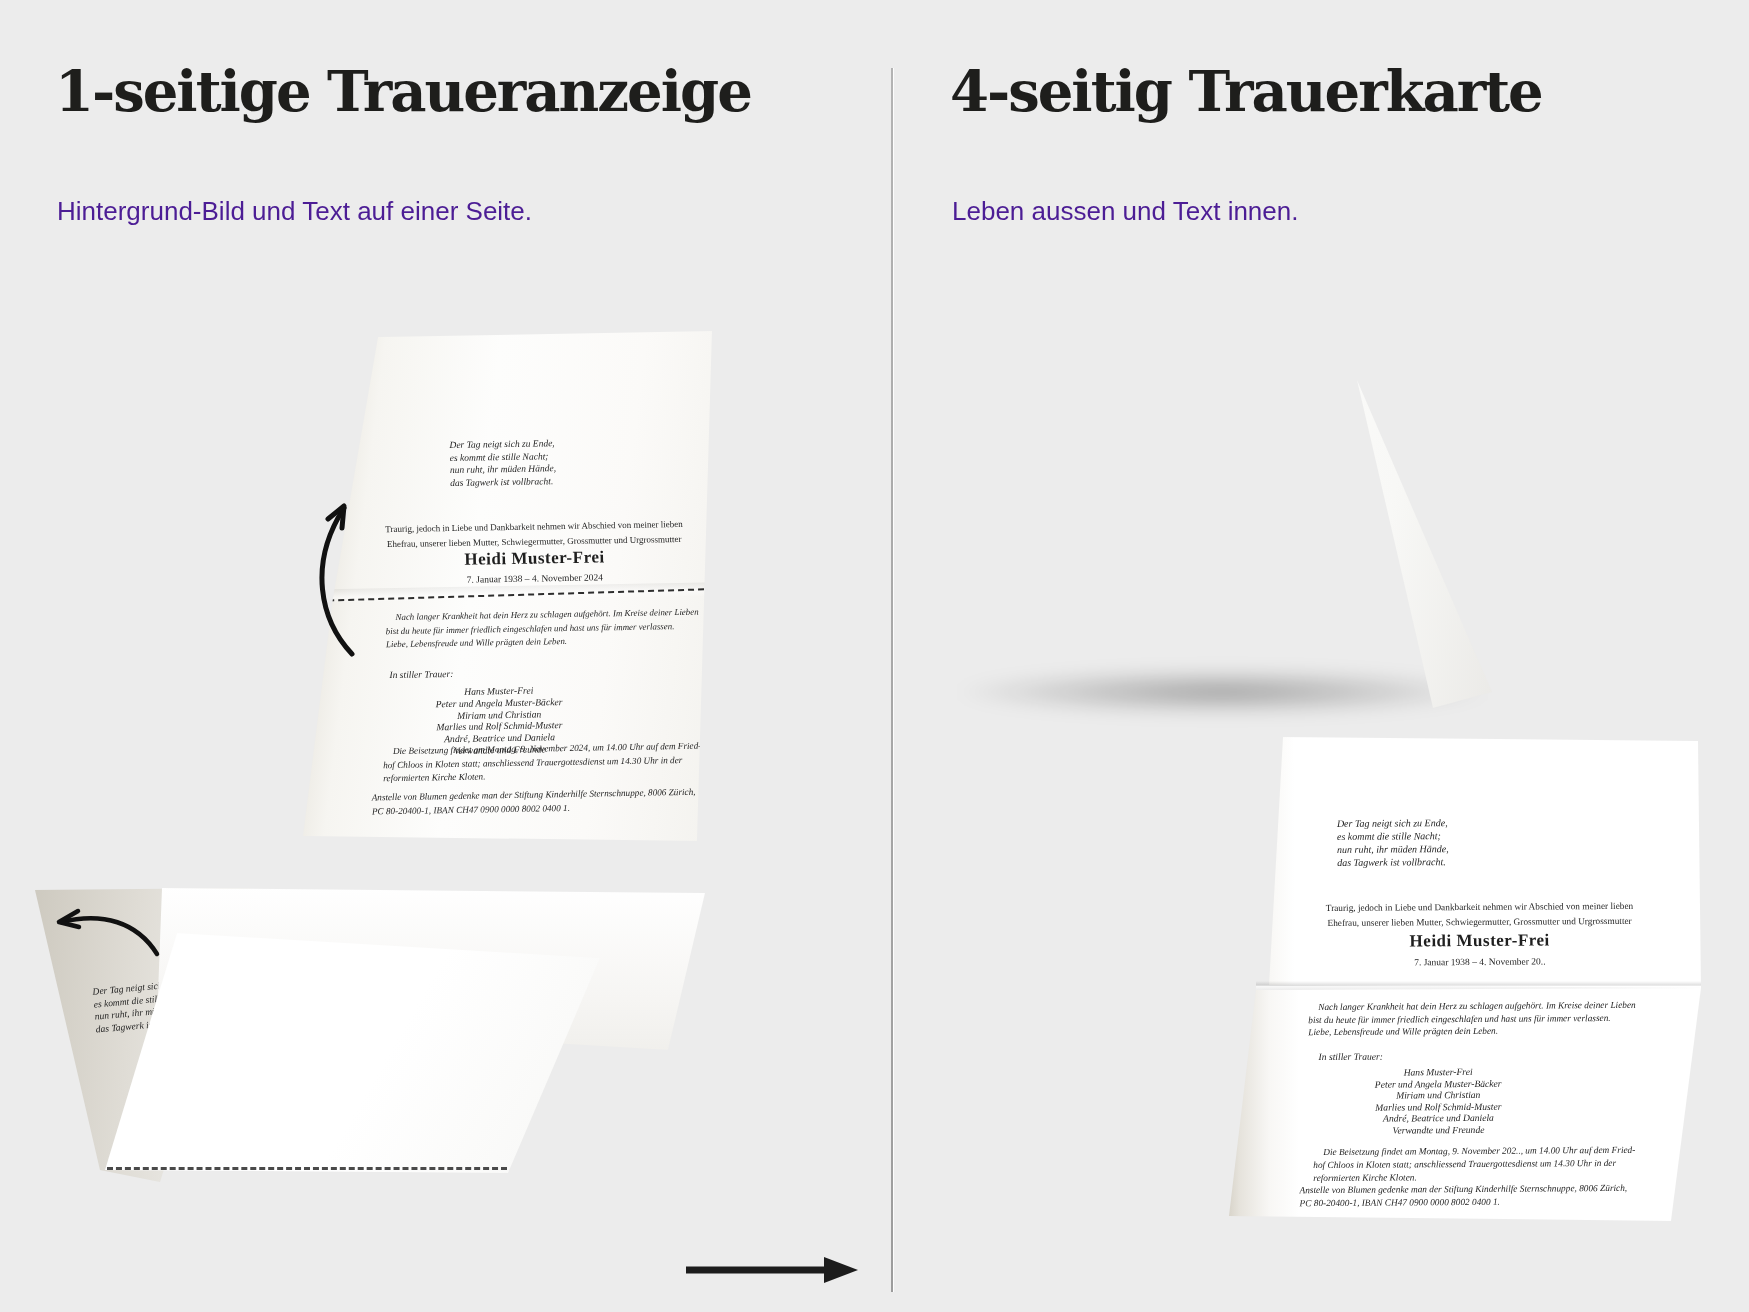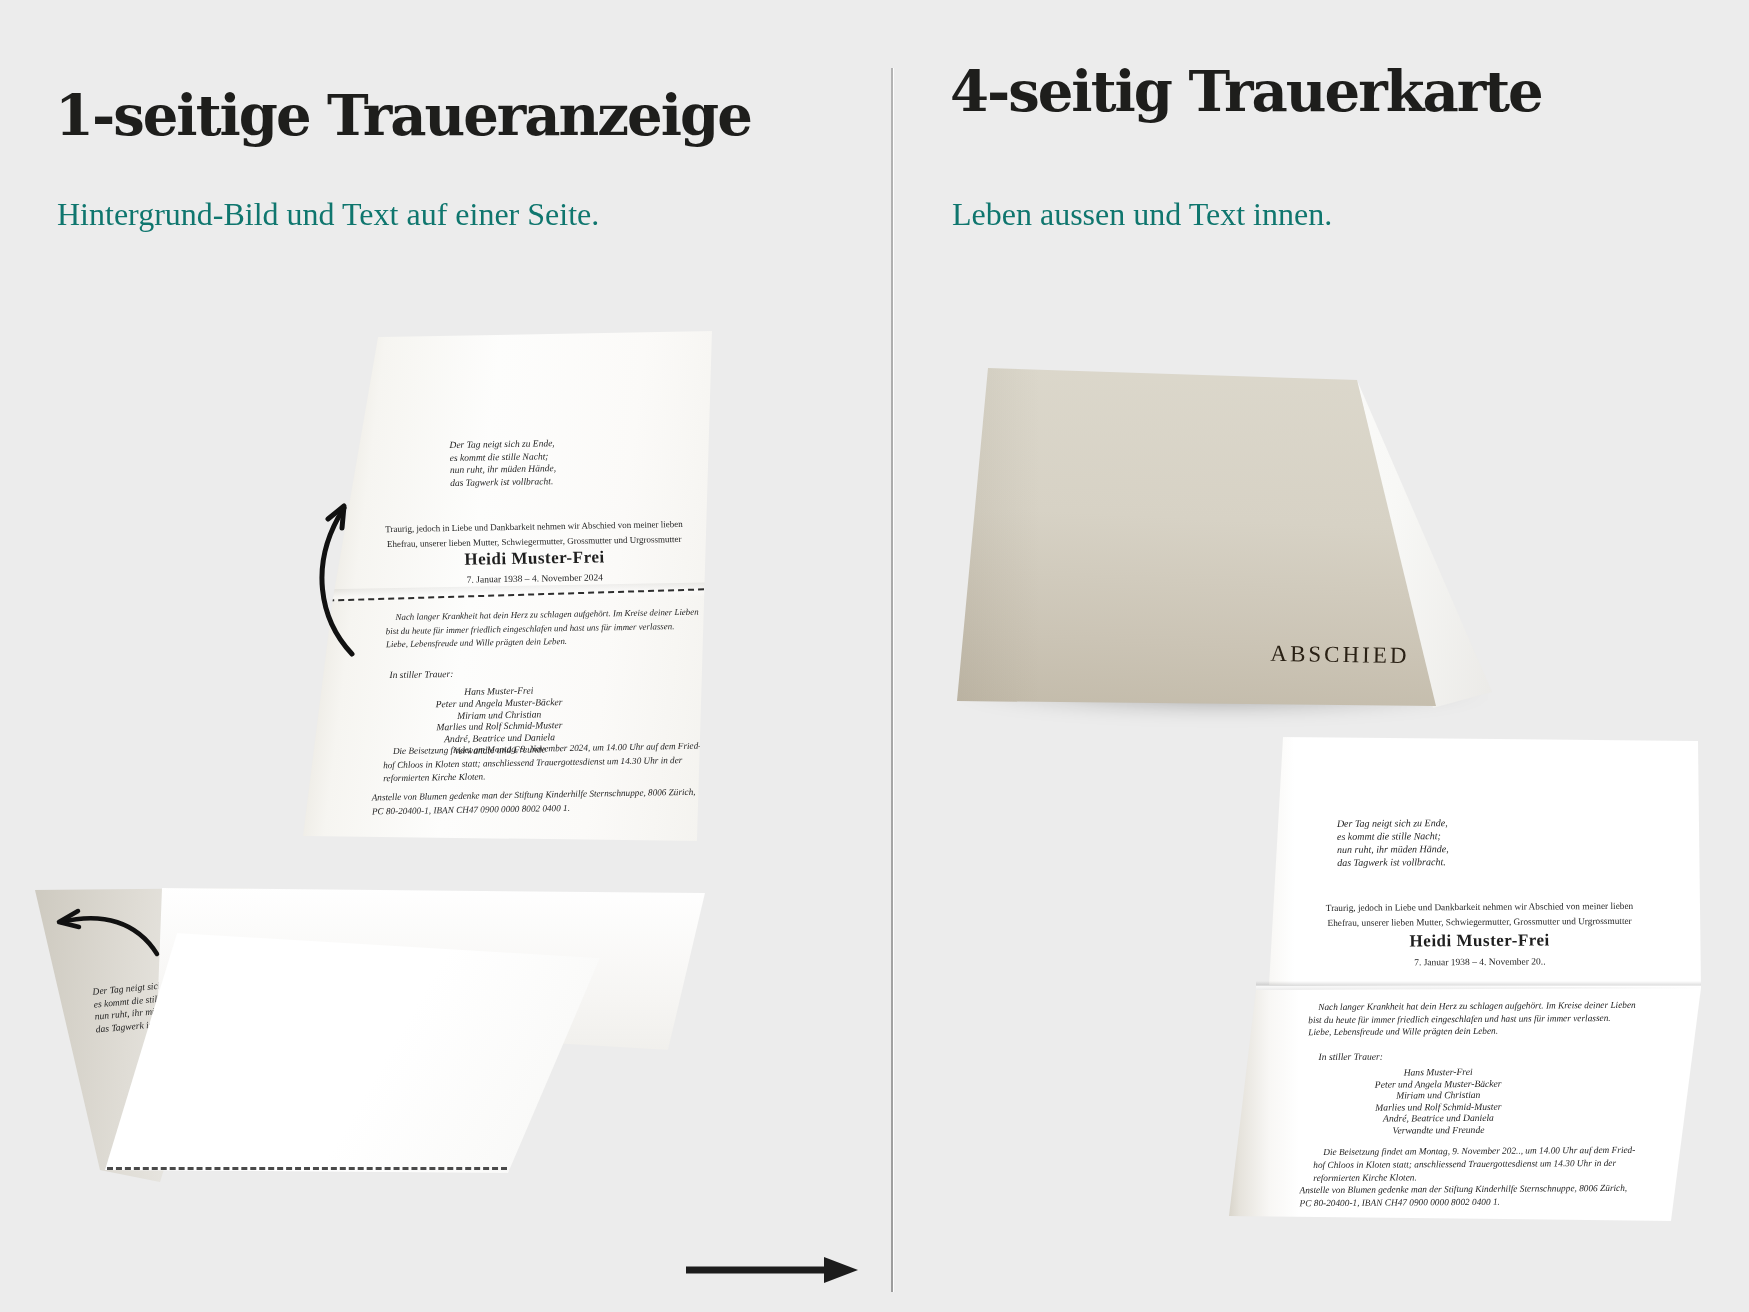--- a/index.html
+++ b/index.html
@@ -3,21 +3,21 @@
 <meta charset="utf-8">
 <style>
   html,body{margin:0;padding:0;}
   .canvas{position:relative;width:1749px;height:1312px;background:#ececec;overflow:hidden;
           font-family:"Liberation Sans",sans-serif;-webkit-font-smoothing:antialiased;}
   .abs{position:absolute;}
 
   
   .big-title{font-family:"DejaVu Serif",serif;font-weight:bold;font-size:56px;
              letter-spacing:-2px;color:#1e1e1c;white-space:nowrap;}
-  .subtitle{font-family:Liberation Serif, serif;font-size:32px;color:#0f766e;white-space:nowrap;}
+  .subtitle{font-family:Liberation Sans, sans-serif;font-size:26px;color:#4c1d95;white-space:nowrap;}
   .divider{left:891px;top:68px;width:2px;height:1224px;
            background:linear-gradient(180deg,#b3b3b3,#9c9c9c);box-shadow:1px 0 0 #fdfdfd;}
 
   
   .serif{font-family:"Liberation Serif",serif;color:#1f1f1f;}
   .pre{white-space:pre-line;}
 
   
   .card-main{left:300px;top:328px;width:418px;height:520px;
     clip-path:polygon(78px 9px,412px 3px,397px 513px,3px 508px,33px 270px);
@@ -96,21 +96,21 @@
 
   svg{display:block;}
 </style>
 </head>
 <body>
 
 <div class="canvas">
 
   <div class="abs divider"></div>
 
-  <div class="abs big-title" style="left:55px;top:58px;margin-top:24px;">1-seitige Traueranzeige</div>
+  <div class="abs big-title" style="left:55px;top:58px;">1-seitige Traueranzeige</div>
   <div class="abs subtitle" style="left:57px;top:196px;">Hintergrund-Bild und Text auf einer Seite.</div>
 
   <div class="abs card-main">
     <div class="card-main-text serif">
       <div class="abs cm-foldshade"></div>
       <div class="abs cm-poem pre">Der Tag neigt sich zu Ende,
 es kommt die stille Nacht;
 nun ruht, ihr müden Hände,
 das Tagwerk ist vollbracht.</div>
       <div class="abs cm-intro pre">Traurig, jedoch in Liebe und Dankbarkeit nehmen wir Abschied von meiner lieben
@@ -159,23 +159,20 @@
   <svg class="abs" style="left:678px;top:1252px;" width="190" height="36" viewBox="0 0 190 36">
     <path d="M8 18 H150" stroke="#1c1c1c" stroke-width="7"></path>
     <path d="M146 5 L180 18 L146 31 Z" fill="#1c1c1c"></path>
   </svg>
 
   <div class="abs big-title" style="left:950px;top:58px;text-align:right;">4-seitig Trauerkarte</div>
   <div class="abs subtitle" style="left:952px;top:196px;">Leben aussen und Text innen.</div>
 
   <div class="abs tent-shadow"></div>
   <div class="abs tent-back"></div>
-  <div class="abs tent-front">
-    <div class="abschied">ABSCHIED</div>
-  </div>
 
   <div class="abs inner-card">
     <div class="abs inner-top"></div>
     <div class="abs inner-bottom"></div>
     <div class="abs inner-fold"></div>
     <div class="inner-text serif">
       <div class="abs in-poem pre">Der Tag neigt sich zu Ende,
 es kommt die stille Nacht;
 nun ruht, ihr müden Hände,
 das Tagwerk ist vollbracht.</div>

